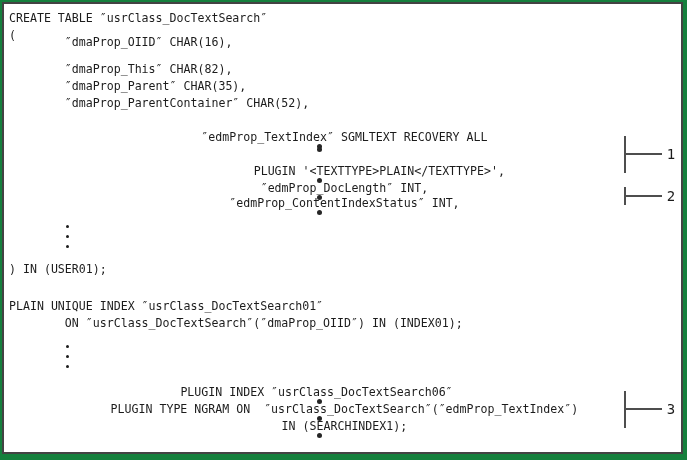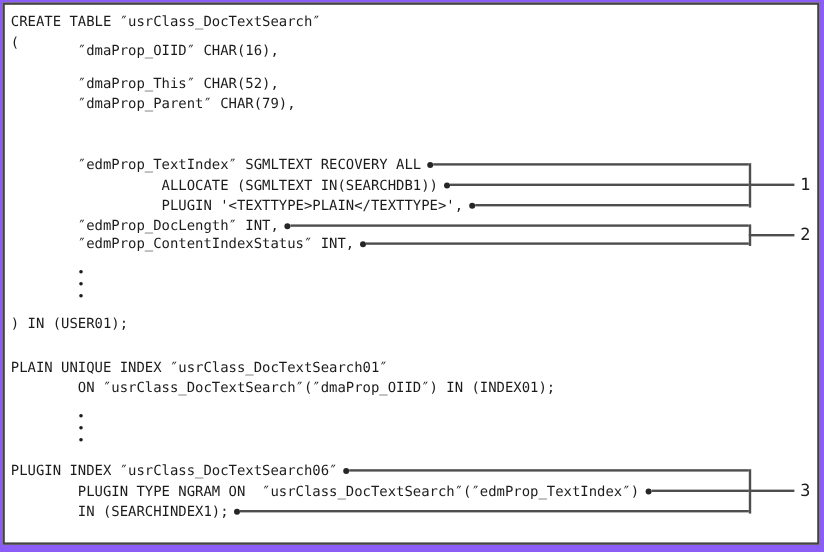--- a/index.html
+++ b/index.html
@@ -1,29 +1,29 @@
 <!DOCTYPE html>
 <html><head>
 <meta charset="utf-8">
 <style>
   html,body { margin:0; padding:0; background:#ffffff; }
   .canvas {
-    position:relative; width:687px; height:460px; background:#8b5cf6;
+    position:relative; width:687px; height:460px; background:#15803d;
     font-family:"DejaVu Sans Mono", monospace; overflow:hidden;
   }
   .frame {
     position:absolute; left:2px; top:2px; width:681px; height:452px;
     border:2px solid #434343; box-sizing:border-box; background:#ffffff;
   }
   .row {
     position:absolute; left:9px; height:14px; display:flex; align-items:center;
     color:#1c1c1c; font-size:11.6px; line-height:14px; white-space:pre;
   }
   .row .code { white-space:pre; flex:0 0 auto; }
-  .row.annot { width:615px; }
+  .row.annot { width:615px;flex-direction:column; }
   .bullet {
     flex:0 0 auto; width:5px; height:5px; border-radius:50%;
     background:#262626; margin-left:5px;
   }
   .rule { flex:1 1 auto; height:1.5px; background:#4e4e4e; }
   .vline { position:absolute; width:1.5px; background:#4e4e4e; }
   .stub  { position:absolute; height:1.5px; background:#4e4e4e; }
   .cnum  {
     position:absolute; width:18px; text-align:center;
     font-size:14px; line-height:16px; color:#1c1c1c;
@@ -35,30 +35,30 @@
 </style>
 </head>
 <body>
 
 <div class="canvas">
   <div class="frame"></div>
 
   <div class="row" style="top:11px"><span class="code">CREATE TABLE ″usrClass_DocTextSearch″</span></div>
   <div class="row" style="top:28px"><span class="code">(</span></div>
   <div class="row" style="top:35px"><span class="code">        ″dmaProp_OIID″ CHAR(16),</span></div>
-  <div class="row" style="top:62px"><span class="code">        ″dmaProp_This″ CHAR(52),</span></div>
-  <div class="row" style="top:79px"><span class="code">        ″dmaProp_Parent″ CHAR(79),</span></div>
+  <div class="row" style="top:62px"><span class="code">        ″dmaProp_This″ CHAR(82),</span></div>
+  <div class="row" style="top:79px"><span class="code">        ″dmaProp_Parent″ CHAR(35),</span></div>
+  <div class="row" style="top:96px"><span class="code">        ″dmaProp_ParentContainer″ CHAR(52),</span></div>
 
   <div class="row annot" style="top:130px">
     <span class="code">        ″edmProp_TextIndex″ SGMLTEXT RECOVERY ALL</span>
     <span class="bullet"></span>
     <span class="rule"></span>
   </div>
   <div class="row annot" style="top:147px">
-    <span class="code">                  ALLOCATE (SGMLTEXT IN(SEARCHDB1))</span>
     <span class="bullet"></span>
     <span class="rule"></span>
   </div>
   <div class="row annot" style="top:164px">
     <span class="code">                  PLUGIN '&lt;TEXTTYPE&gt;PLAIN&lt;/TEXTTYPE&gt;',</span>
     <span class="bullet"></span>
     <span class="rule"></span>
   </div>
   <div class="row annot" style="top:196px">
     <span class="code">        ″edmProp_ContentIndexStatus″ INT,</span>

